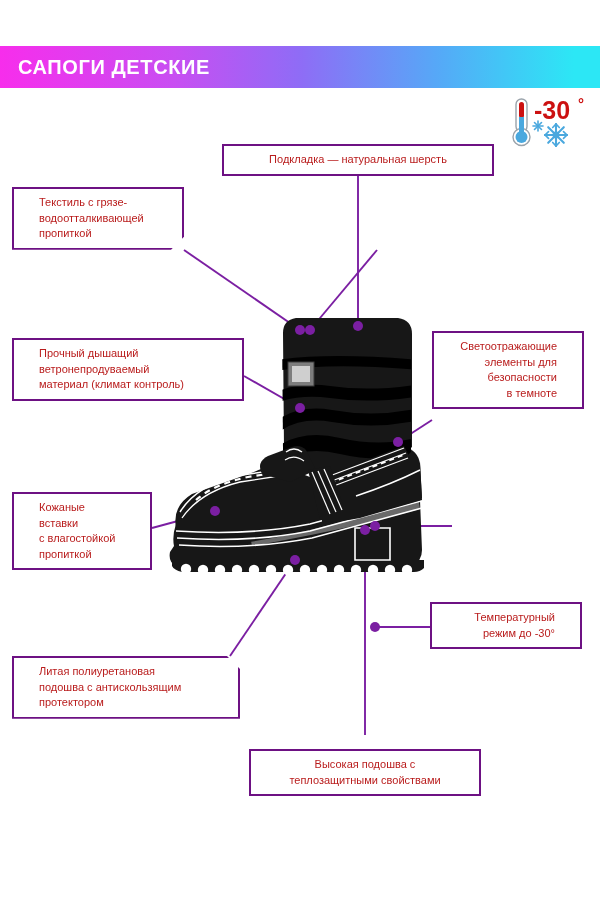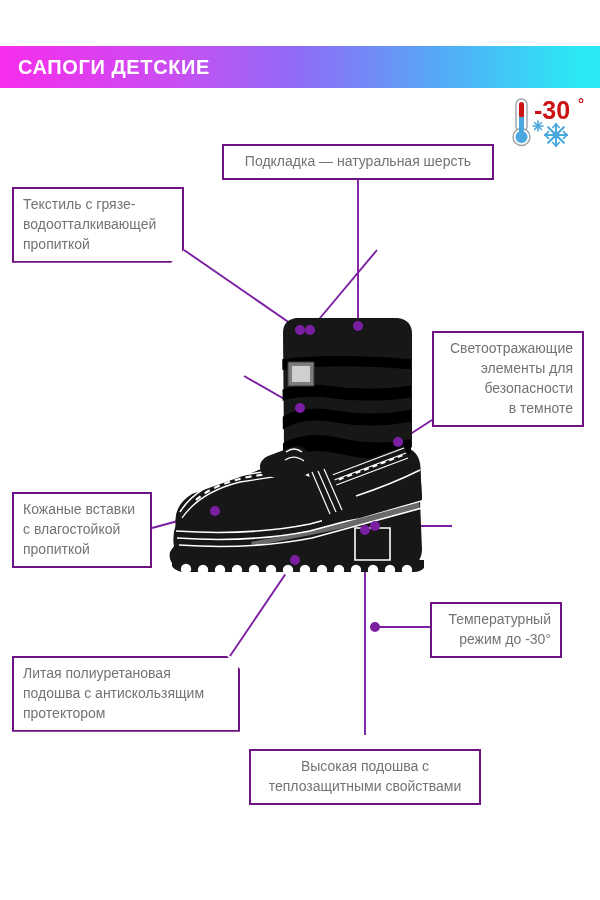--- a/index.html
+++ b/index.html
@@ -55,25 +55,25 @@
     height: 56px;
   }
   .temp-badge svg { display: block; }
 
   
   .callout {
     position: absolute;
     box-sizing: border-box;
     border: 2px solid #6d1183;
     background: #ffffff;
-    color: #737373;
-    font-size: 14px;
+    color: #b91c1c;
+    font-size: 11px;
     line-height: 1.42;
     font-family: "Liberation Sans", sans-serif;
-    padding: 6px 9px;
+    padding: 6px 25px;
     z-index: 5;
   }
   .callout.align-right { text-align: right; }
   .callout.align-center { text-align: center; }
 
   
   .notch-br {
     clip-path: polygon(0 0, 100% 0, 100% calc(100% - 13px), calc(100% - 13px) 100%, 0 100%);
   }
   .notch-tr {
@@ -283,31 +283,34 @@
 
   <div class="callout align-center" style="left:222px; top:144px; width:272px;">
     <span>Подкладка — натуральная шерсть</span>
   </div>
 
   <div class="callout notch-br" style="left:12px; top:187px; width:172px;">
     <span>Текстиль с грязе-<br>водоотталкивающей<br>пропиткой</span>
   </div>
 
 
+  <div class="callout" style="left:12px; top:338px; width:232px;">
+    <span>Прочный дышащий<br>ветронепродуваемый<br>материал (климат контроль)</span>
+  </div>
 
   <div class="callout align-right" style="left:432px; top:331px; width:152px;">
     <span>Светоотражающие<br>элементы для<br>безопасности<br>в темноте</span>
   </div>
 
   <div class="callout" style="left:12px; top:492px; width:140px;">
     <span>Кожаные вставки<br>с влагостойкой<br>пропиткой</span>
   </div>
 
 
-  <div class="callout align-right" style="left:430px; top:602px; width:132px;">
+  <div class="callout align-right" style="left:430px; top:602px; width:152px;">
     <span>Температурный<br>режим до -30°</span>
   </div>
 
   <div class="callout notch-tr" style="left:12px; top:656px; width:228px;">
     <span>Литая полиуретановая<br>подошва с антискользящим<br>протектором</span>
   </div>
 
   <div class="callout align-center" style="left:249px; top:735px; width:232px;margin-top:14px;">
     <span>Высокая подошва с<br>теплозащитными свойствами</span>
   </div>

